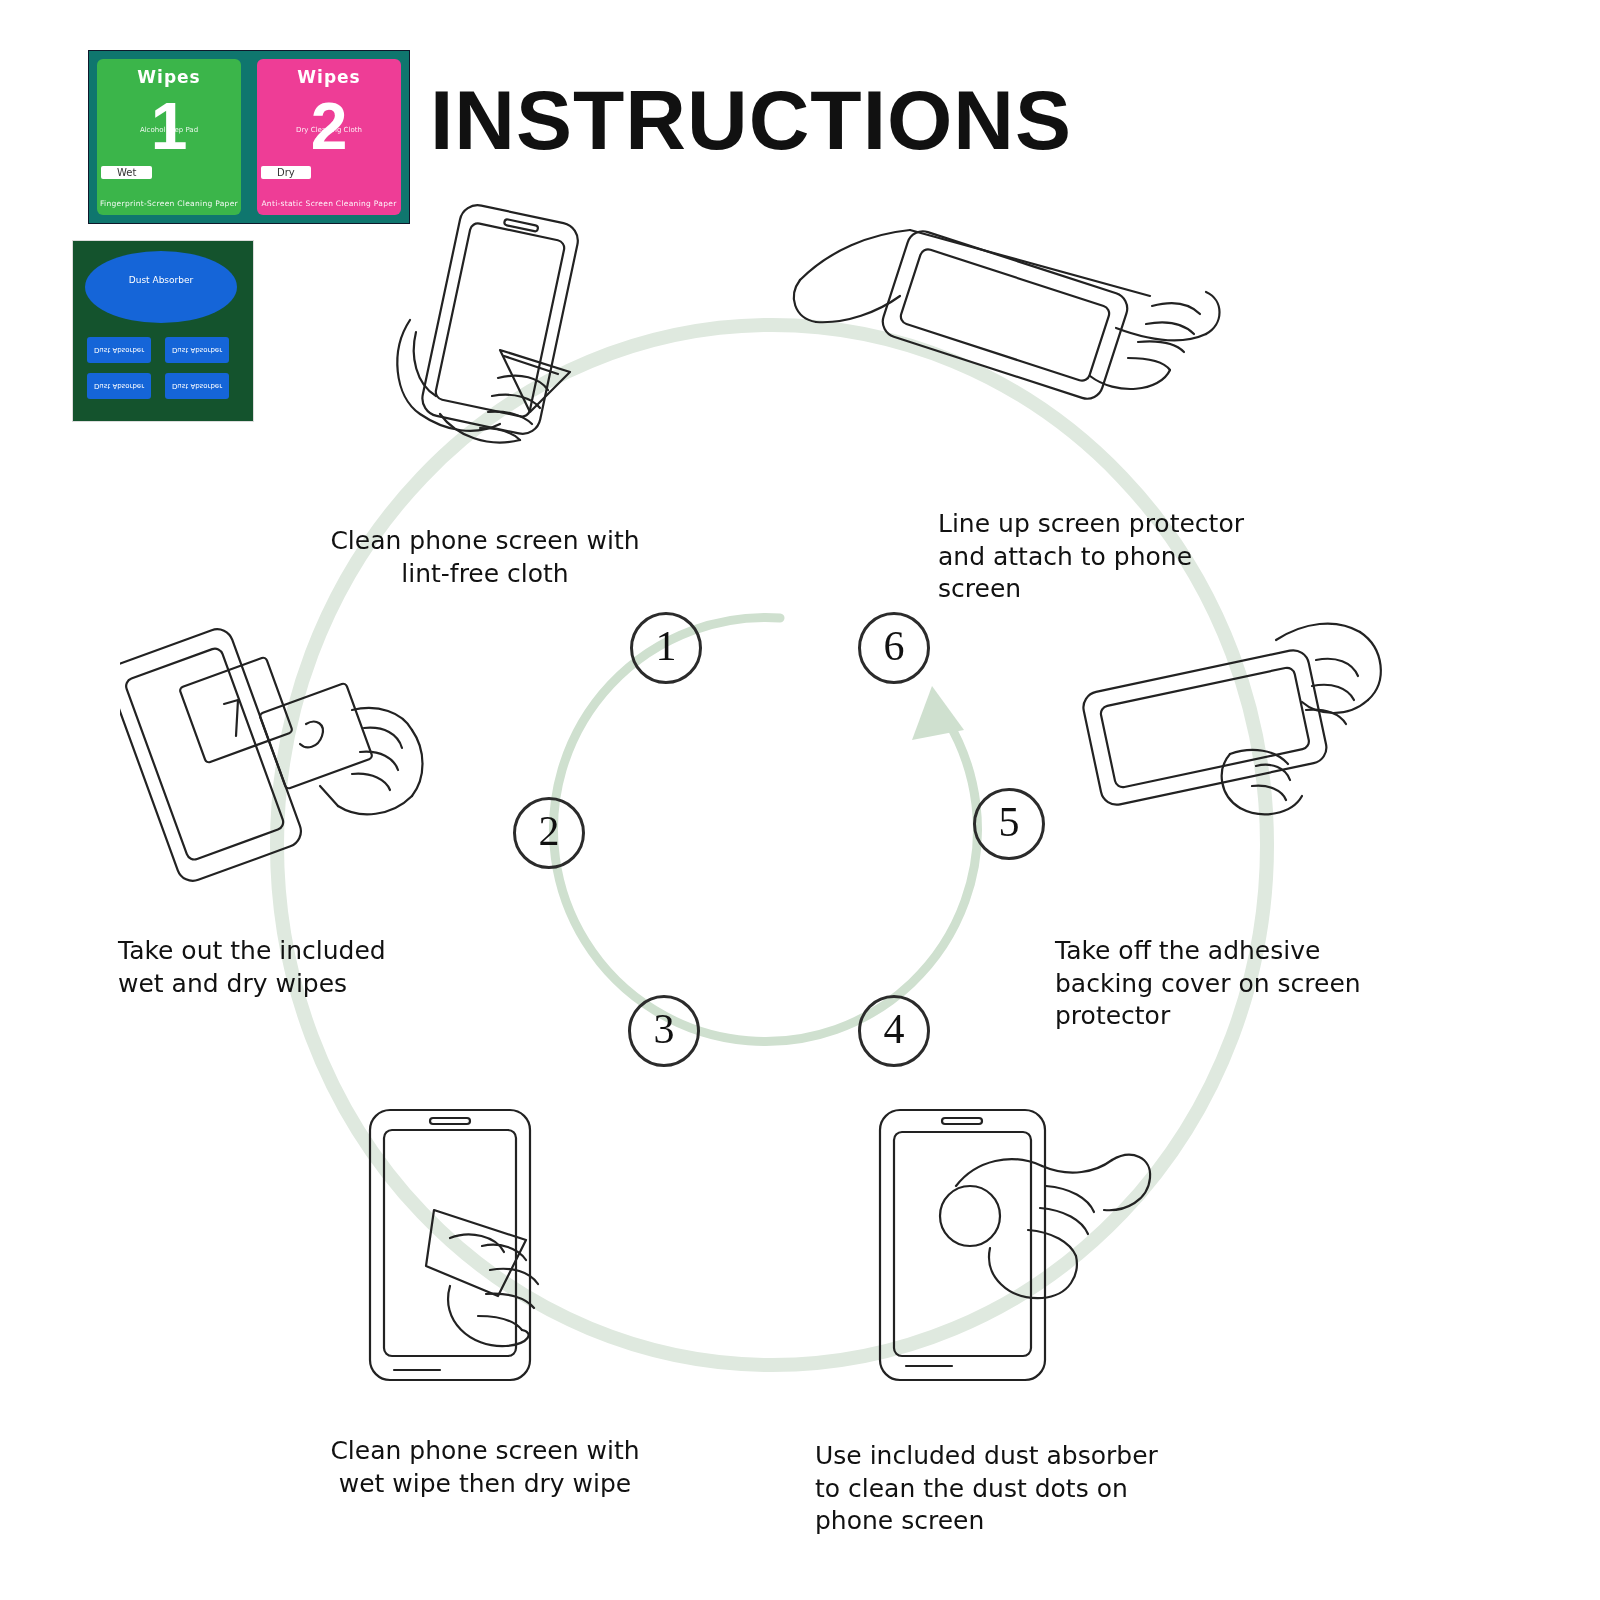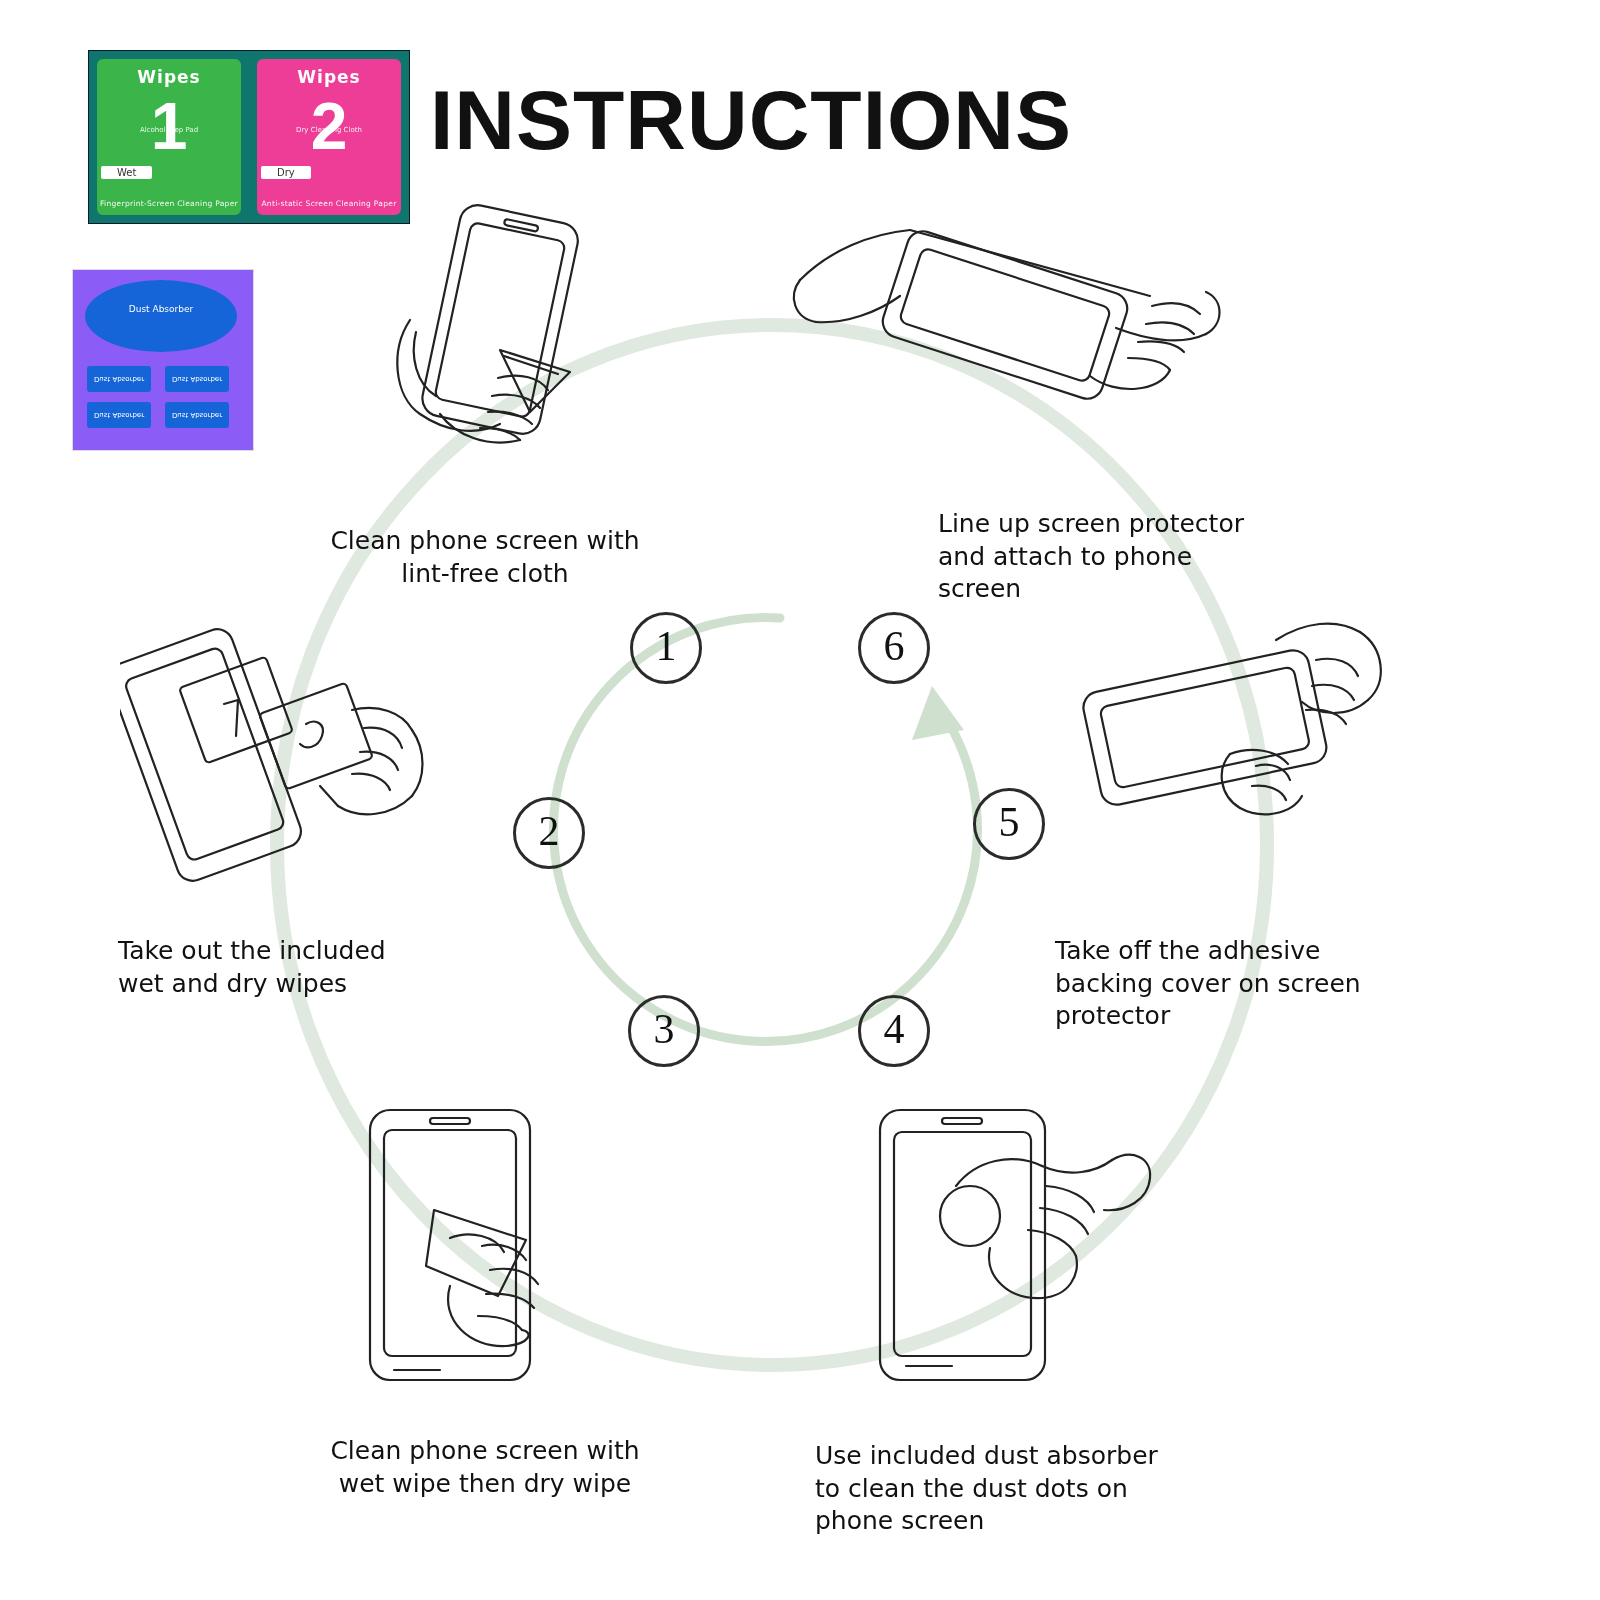--- a/index.html
+++ b/index.html
@@ -98,24 +98,24 @@
     right: 0;
     font-size: 7.5px;
     letter-spacing: 0.3px;
     opacity: 0.95;
   }
 
   
   .dust-sheet {
     position: absolute;
     left: 72px;
-    top: 269px;
+    top: 240px;
     width: 180px;
     height: 180px;
-    background: #8b5cf6;
+    background: #14532d;
     border: 1px solid #dcdcdc;
     text-decoration: underline;
   }
   .dust-oval {
     position: absolute;
     left: 12px;
     top: 10px;
     width: 152px;
     height: 72px;
     background: #1565d8;

